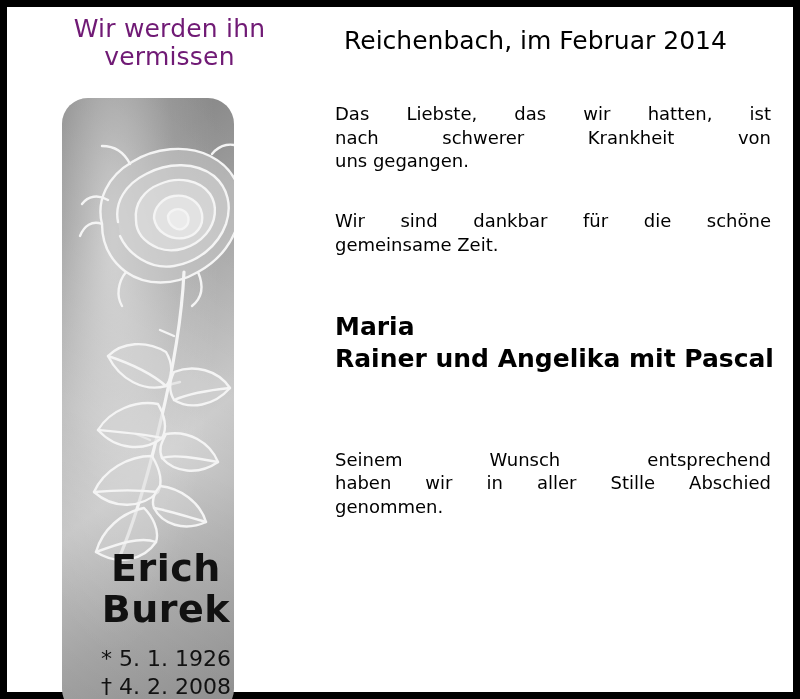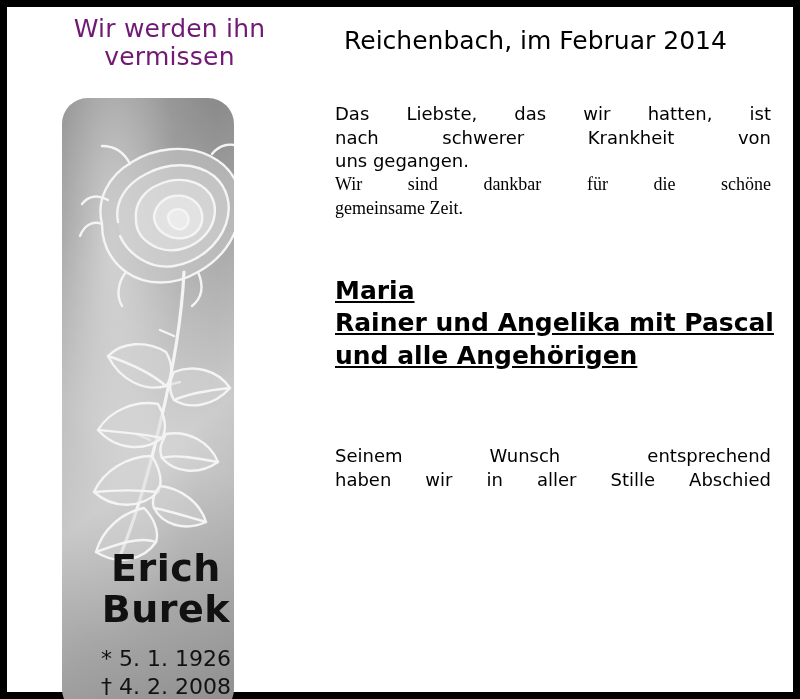--- a/index.html
+++ b/index.html
@@ -114,30 +114,30 @@
     text-align: justify;
     text-justify: inter-word;
   }
   .p1 { margin-top: 46px; width: 436px; }
   .p1 > span { display: block; }
   .p1 .l1, .p1 .l2 {
     display: block;
     text-align: justify;
     text-align-last: justify;
   }
-  .p2 { width: 436px; font-family: Liberation Serif, serif; }
+  .p2 { margin-top: 36px; width: 436px; }
   .p2 .l1 { display: block; text-align: justify; text-align-last: justify; }
 
   .family {
     margin-top: 54px;
     font-size: 25px;
     font-weight: 700;
     line-height: 1.30;
   }
-  .family div { white-space: nowrap; text-decoration: underline; }
+  .family div { white-space: nowrap; }
 
   .p3 { margin-top: 72px; width: 436px; }
   .p3 .l1, .p3 .l2 {
     display: block;
     text-align: justify;
     text-align-last: justify;
   }
 </style>
 </head>
 <body>
@@ -220,23 +220,23 @@
       </div>
 
       <div class="para p2">
         <span class="l1">Wir sind dankbar für die schöne</span>
         <span class="l2">gemeinsame Zeit.</span>
       </div>
 
       <div class="family">
         <div>Maria</div>
         <div>Rainer und Angelika mit Pascal</div>
-        <div>und alle Angehörigen</div>
       </div>
 
       <div class="para p3">
         <span class="l1">Seinem Wunsch entsprechend</span>
         <span class="l2">haben wir in aller Stille Abschied</span>
+        <span class="l3">genommen.</span>
       </div>
 
     </div>
   </div>
 </div>
 
 </body></html>

